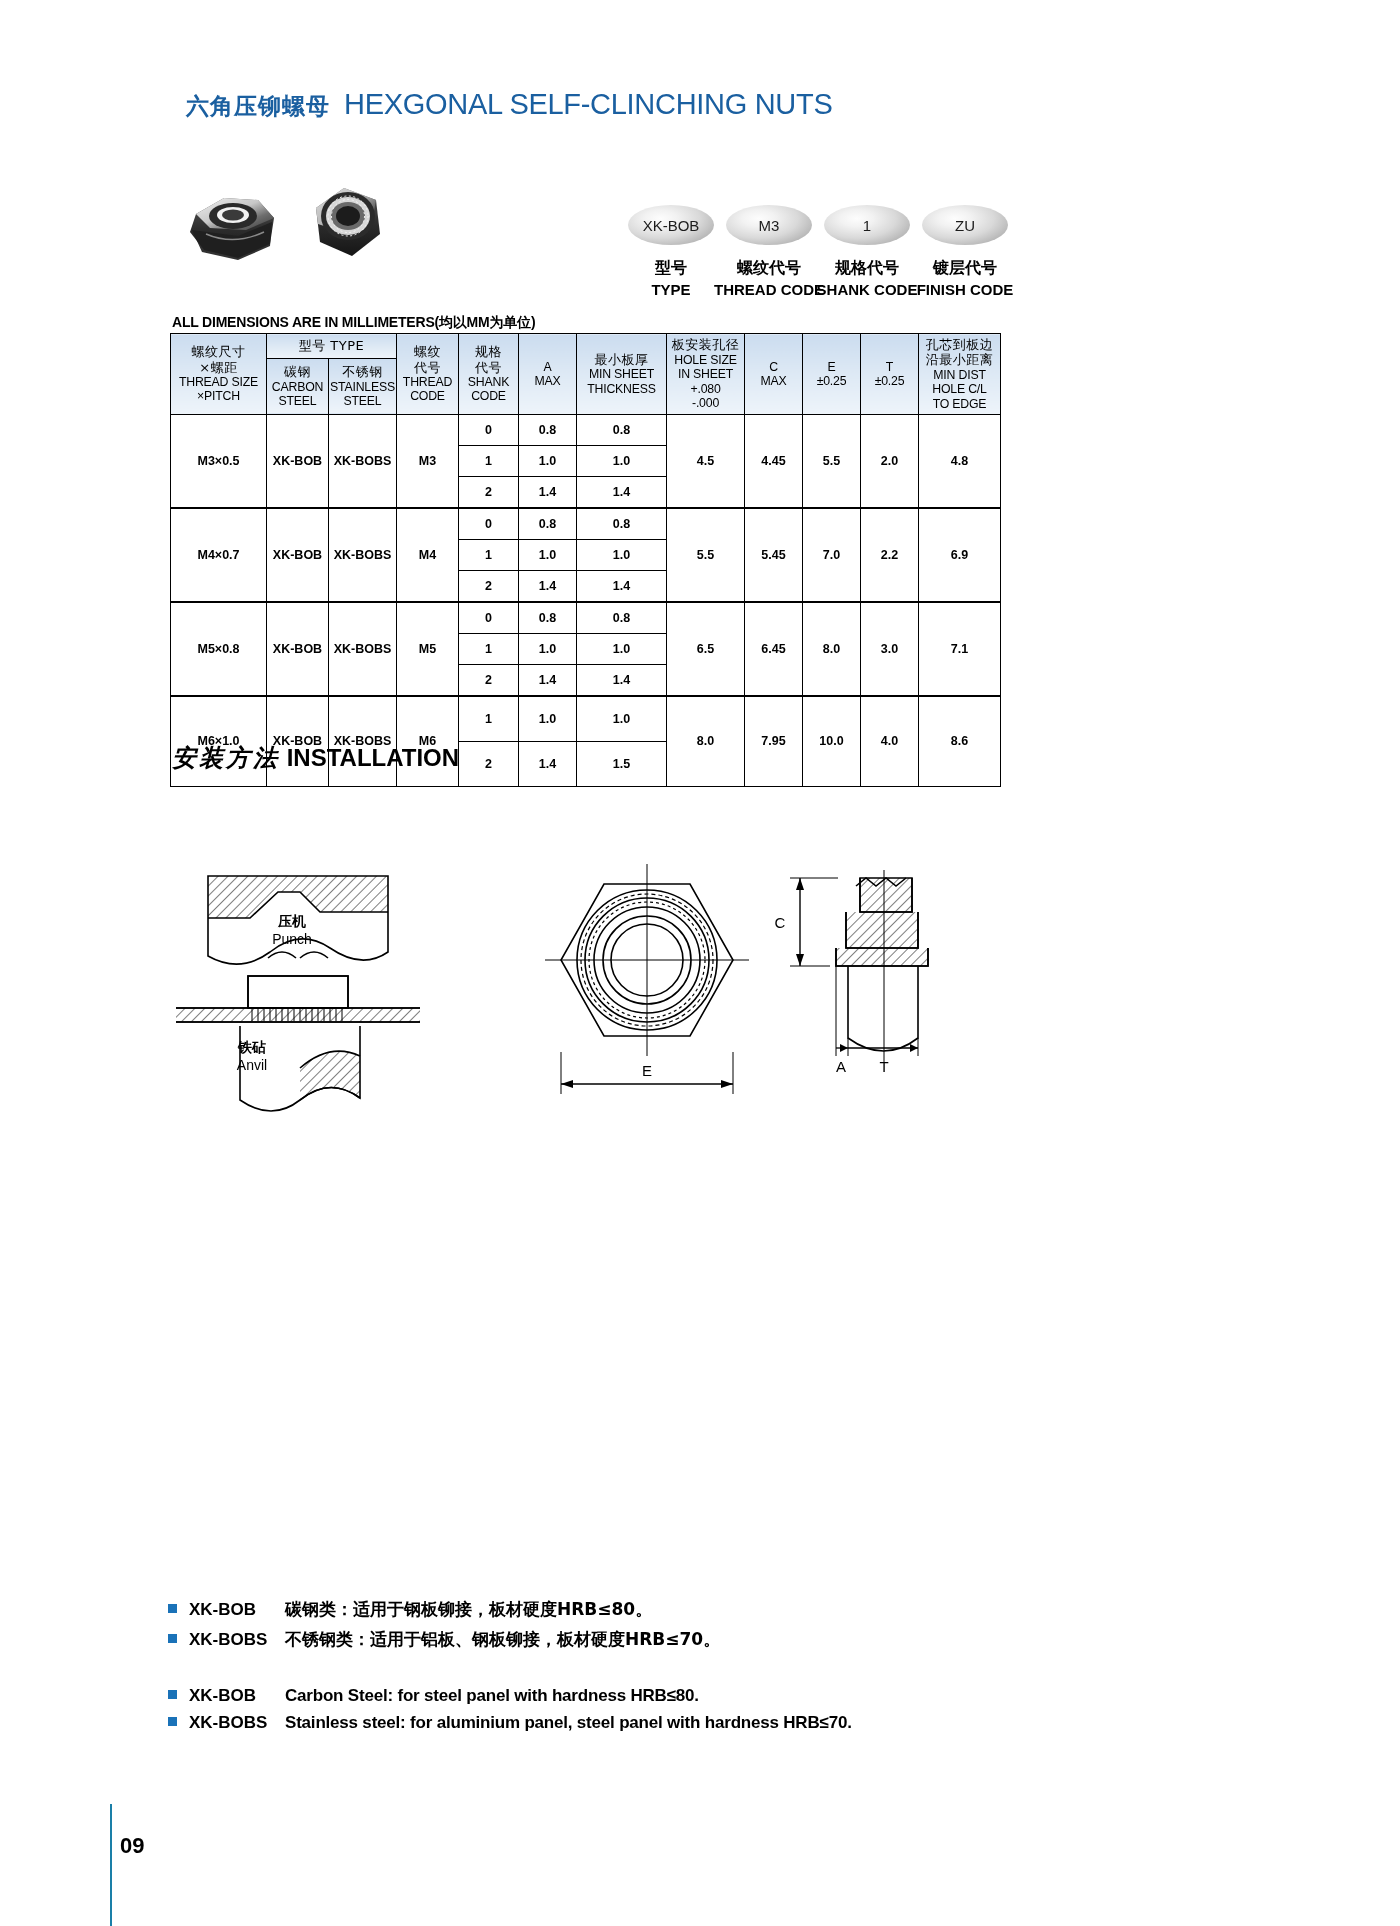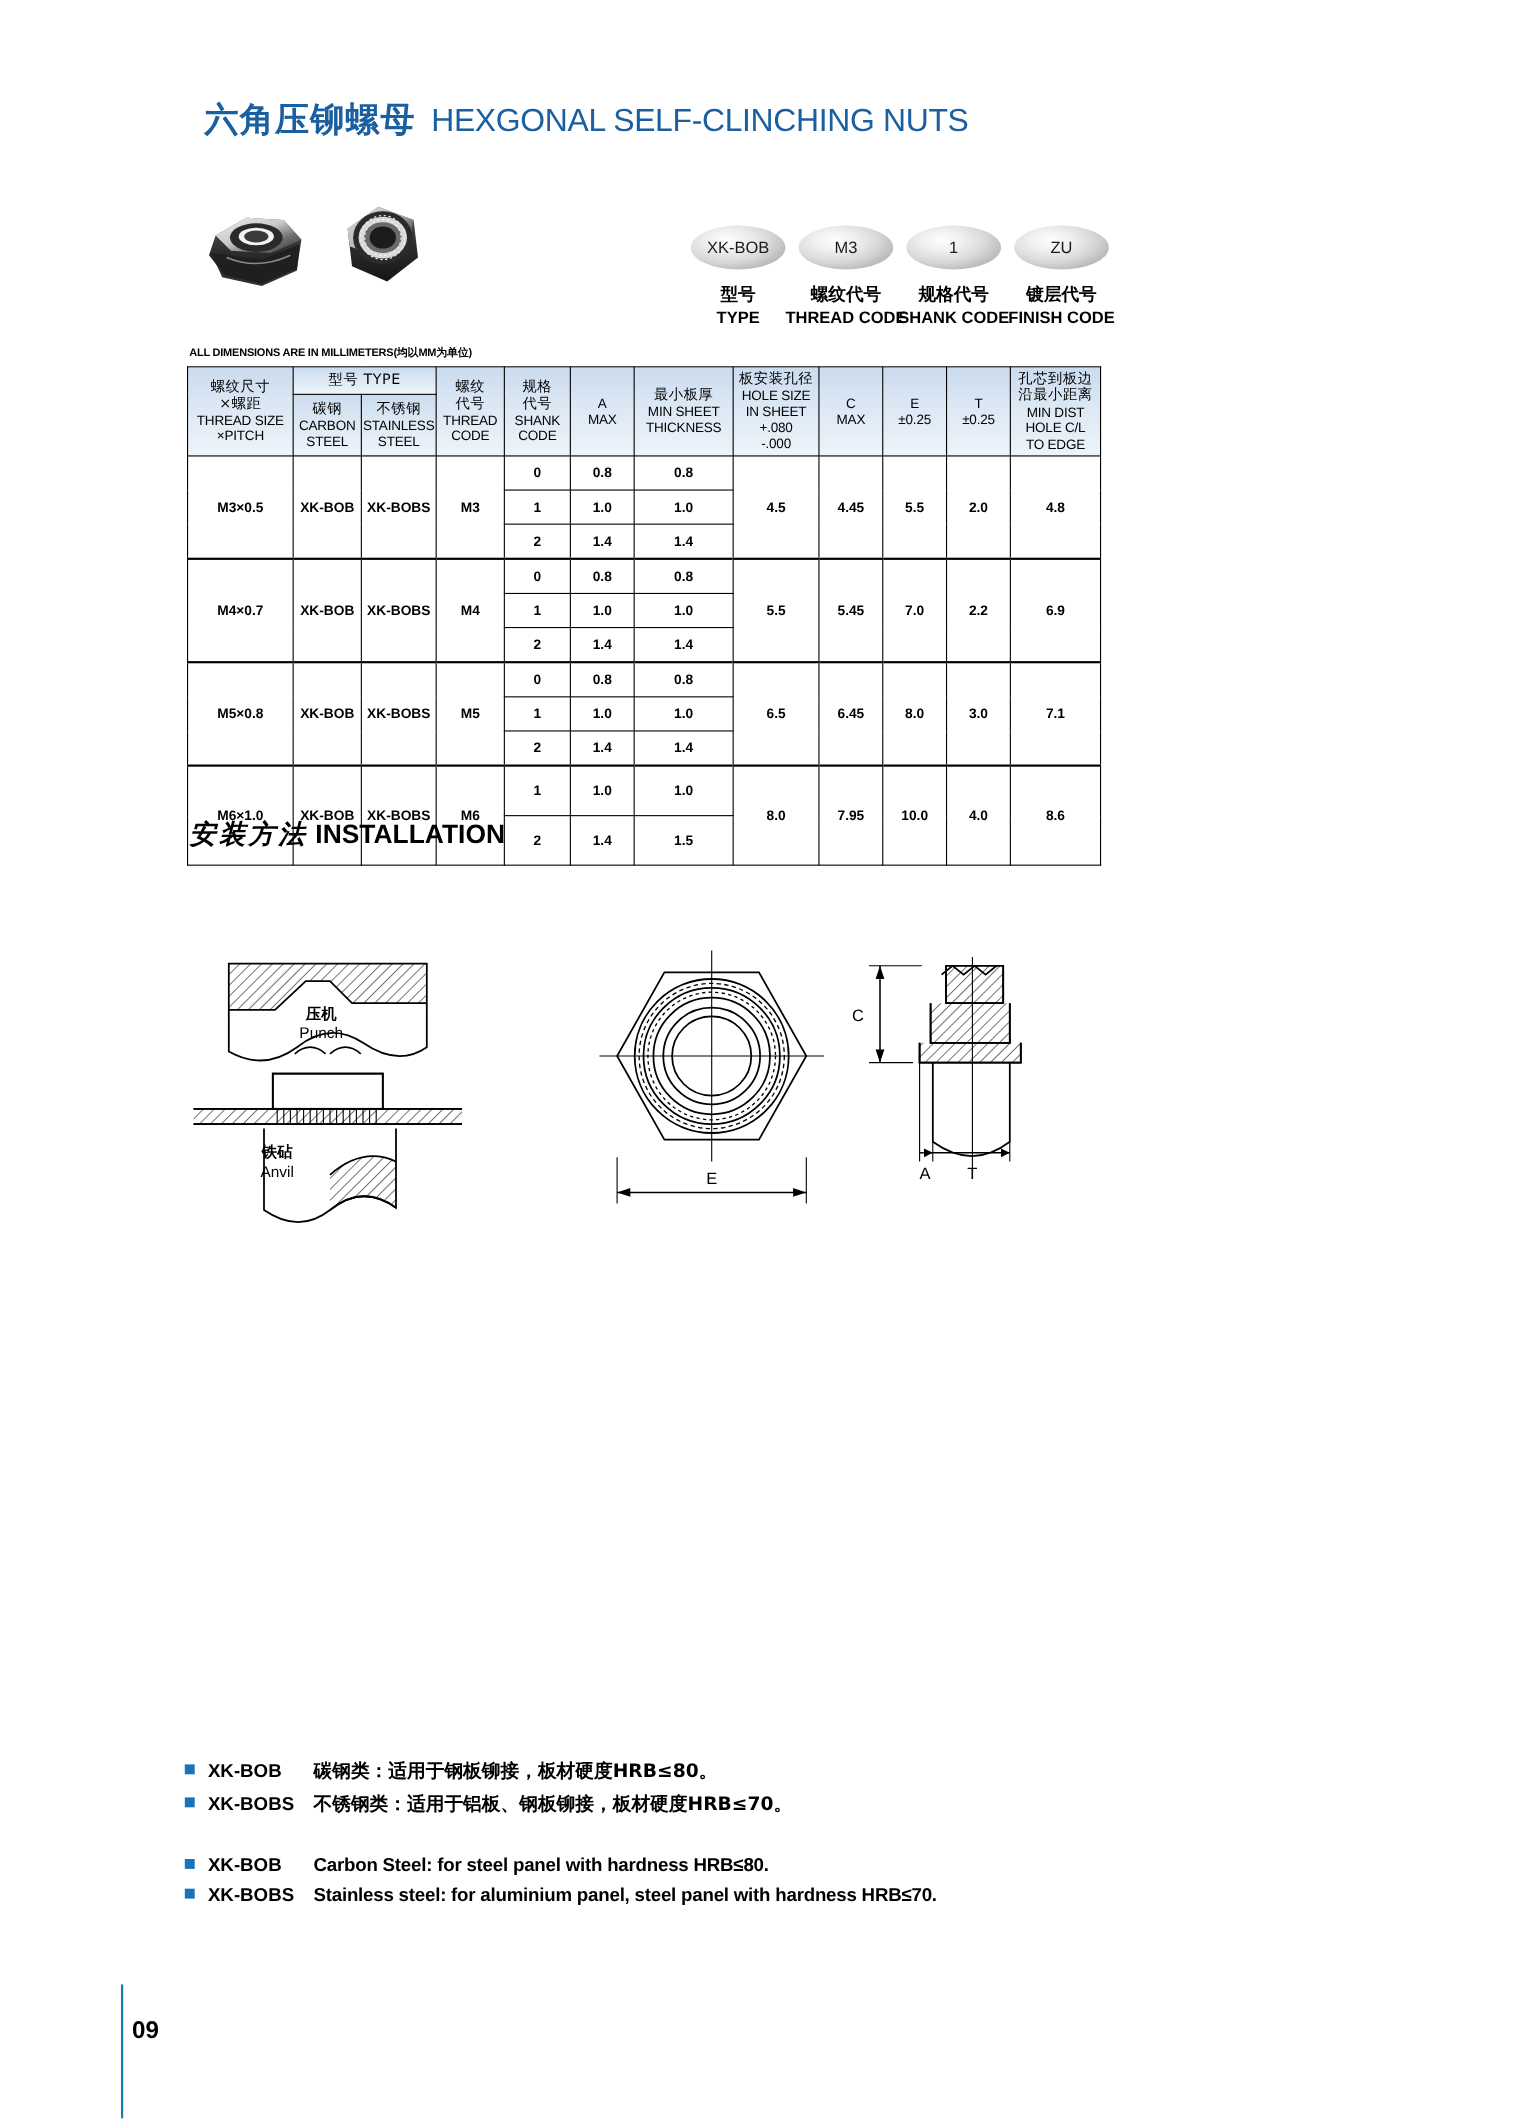--- a/index.html
+++ b/index.html
@@ -19,21 +19,21 @@
   
   .title-row {
     position: absolute;
     left: 186px;
     top: 88px;
     display: flex;
     align-items: baseline;
     gap: 14px;
   }
   .title-cn {
-    font-size: 31px;
+    font-size: 23px;
     font-weight: 700;
     color: #1a5fa0;
     letter-spacing: 1px;
     font-family: "DejaVu Sans", sans-serif;
   }
   .title-en {
     font-size: 29px;
     font-weight: 400;
     color: #1a5fa0;
     letter-spacing: -0.3px;
@@ -85,21 +85,21 @@
     font-size: 15px;
     font-weight: 700;
     white-space: nowrap;
   }
 
   
   .dims-note {
     position: absolute;
     left: 172px;
     top: 314px;
-    font-size: 10px;
+    font-size: 14px;
     font-weight: 700;
     letter-spacing: -0.2px;
   }
   table.spec {
     position: absolute;
     left: 170px;
     top: 333px;
     width: 704px;
     border-collapse: collapse;
     table-layout: fixed;

